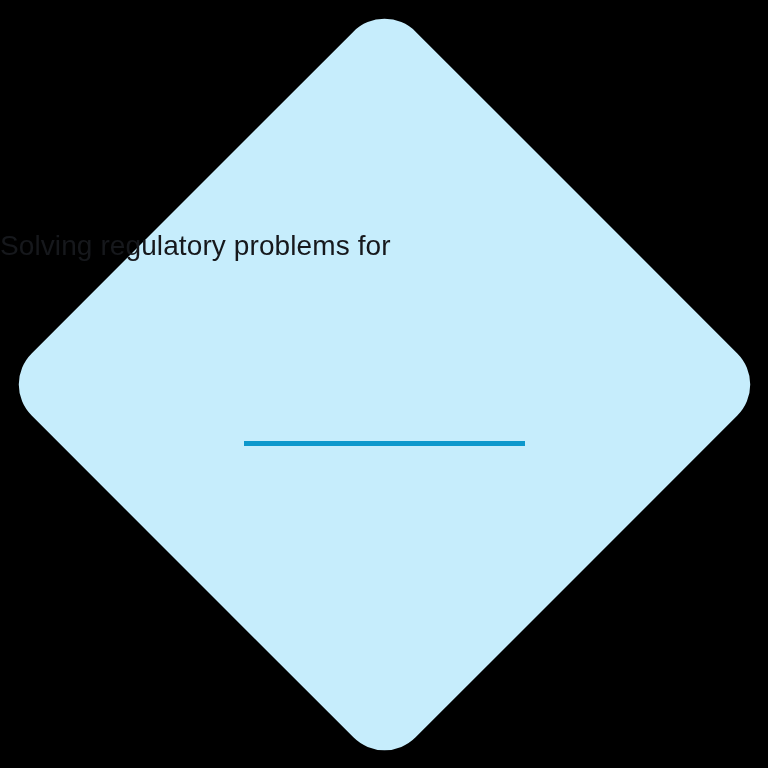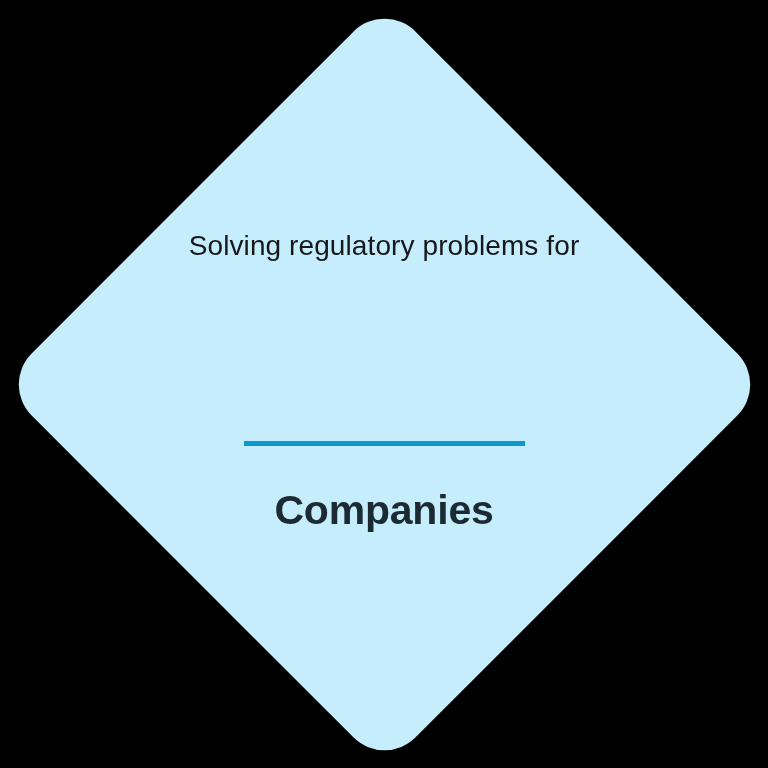--- a/index.html
+++ b/index.html
@@ -39,21 +39,21 @@
     inset: 0;
     pointer-events: none;
   }
   .content > * { pointer-events: auto; }
 
   .headline {
     position: absolute;
     left: 0;
     right: 0;
     top: 228px;
-    text-align: center;
+    text-align: left;
     font-size: 28px;
     font-weight: 400;
     letter-spacing: 0.1px;
     line-height: 1.25;
     color: #16181c;
     white-space: nowrap;
   }
 
   .divider {
     position: absolute;
@@ -84,17 +84,16 @@
 <div id="stage" style="--bg: #000000; width: 768px; height: 768px;">
 
   <div class="diamond-wrap" style="background: rgb(198, 237, 252);"></div>
 
   <div class="content">
 
     <div class="headline" style="color: rgb(22, 24, 28);">Solving regulatory problems for</div>
 
     <div class="divider" style="background: rgb(13, 152, 204); width: 281px; height: 5px; left: 244px;"></div>
 
-    <div class="title" style="color: rgb(27, 42, 51);">Companies</div>
 
   </div>
 
 </div>
 
 </body></html>

